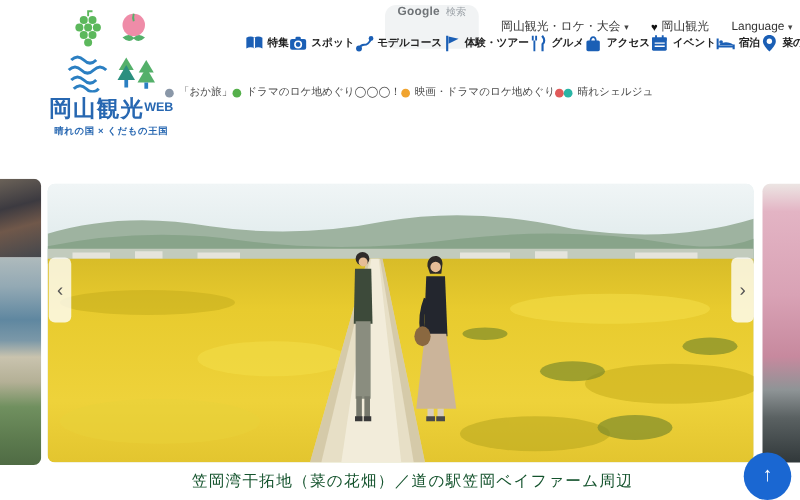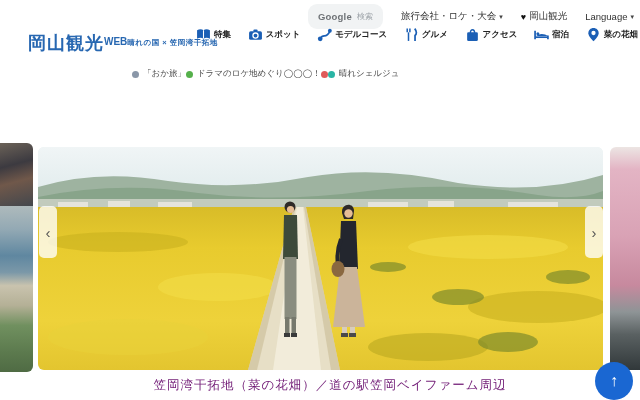--- a/index.html
+++ b/index.html
@@ -2,22 +2,22 @@
 <html><head>
 <meta charset="utf-8">
 <style>
   * { margin:0; padding:0; box-sizing:border-box; }
   html,body { width:640px; height:400px; overflow:hidden; background:#fff;
     font-family:"Liberation Sans","DejaVu Sans",sans-serif; }
   .stage { position:relative; width:640px; height:400px; background:#fff; }
 
   
   .topbar { position:absolute; top:4px; right:6px; display:flex; align-items:center; gap:18px; }
-  .search-pill { display:flex; align-items:center; gap:5px; background:#f1f3f4; border-radius:9px;
-    height:25px; padding:0 10px; cursor:pointer; }
+  .search-pill { display:flex; align-items:flex-start; gap:5px; background:#f1f3f4; border-radius:9px;
+    height:35px; padding:0 10px; cursor:pointer; }
   .search-pill .glogo { font-size:9.5px; color:#6f7377; font-weight:bold; letter-spacing:.2px; }
   .search-pill .gword { font-size:8px; color:#9aa0a6; }
   .toplink { font-size:9.5px; color:#333; cursor:pointer; display:flex; align-items:center; gap:3px; }
   .chev { font-size:7px; color:#444; }
   .heart { font-size:9px; color:#111; }
 
   
   .mainnav { position:absolute; left:196px; top:27px; width:442px; display:flex;
     justify-content:space-between; }
   .nav-item { display:flex; flex-direction:row; align-items:center; gap:3px; cursor:pointer; }
@@ -25,21 +25,21 @@
   .nav-label { font-size:8.5px; font-weight:bold; color:#222; white-space:nowrap; }
 
   
   .chips { position:absolute; left:132px; top:68px; width:506px; display:flex; 
     align-items:center; }
   .chip { display:flex; align-items:center; gap:4px; font-size:8.5px; color:#4a4a4a;
     white-space:nowrap; cursor:pointer; }
   .dot { width:7px; height:7px; border-radius:50%; flex:0 0 auto; }
 
   
-  .logo { position:absolute; left:28px; top:8px; width:122px; display:flex; flex-direction:row;
+  .logo { position:absolute; left:28px; top:8px; width:122px; display:flex; flex-direction:column;
     align-items:center; }
   .logo-title { font-size:18px; font-weight:bold; color:#2767b1; letter-spacing:1px; line-height:1;
     margin-top:4px; white-space:nowrap; }
   .logo-web { font-size:10px; vertical-align:4px; letter-spacing:0; }
   .logo-tag { font-size:7.5px; font-weight:bold; color:#2767b1; letter-spacing:.5px; margin-top:4px;
     white-space:nowrap; }
 
   
   .slide-prev { position:absolute; left:0; top:143px; width:33px; height:229px;
     border-radius:0 6px 6px 0; overflow:hidden; cursor:pointer; }
@@ -54,38 +54,38 @@
     overflow:hidden; background:#e9f1f2; }
   .hero svg { display:block; width:565px; height:223px; }
 
   .car-arrow { position:absolute; top:206px; width:18px; height:52px;
     background:rgba(255,255,255,.78); border-radius:5px; display:flex; align-items:center;
     justify-content:center; font-size:15px; color:#555; cursor:pointer; user-select:none; }
   .car-prev { left:39px; }
   .car-next { left:585px; }
 
   .caption { position:absolute; left:0; top:377px; width:640px; text-align:center;
-    font-size:12.5px; color:#701a75; letter-spacing:1px;padding-left:20px; }
+    font-size:12.5px; color:#14532d; letter-spacing:1px;padding-left:20px; }
 
   .totop { position:absolute; left:595px; top:362px; width:38px; height:38px; border-radius:50%;
     background:#1a67d2; display:flex; align-items:center; justify-content:center; cursor:pointer; }
   .totop .up { color:#fff; font-size:16px; font-weight:bold; line-height:1; }
 </style>
 </head>
 <body>
 
 <div class="stage">
 
   <div class="topbar">
     <div class="search-pill">
       <span class="glogo">Google</span>
       <span class="gword">検索</span>
     </div>
     <div class="toplink">
-      <span>旅行会社・ロケ・大会</span>
+      <span>岡山観光・ロケ・大会</span>
       <span class="chev">▾</span>
     </div>
     <div class="toplink">
       <span class="heart">♥</span>
       <span>岡山観光</span>
     </div>
     <div class="toplink">
       <span>Language</span>
       <span class="chev">▾</span>
     </div>
@@ -113,20 +113,29 @@
       </div>
       <div class="nav-item">
         <span>
           <svg width="15" height="15" viewBox="0 0 14 14">
             <circle cx="3" cy="11" r="2.2" fill="#1b5fb5"></circle>
             <path d="M3,11 C6,5 8,12 12,4" stroke="#1b5fb5" stroke-width="1.6" fill="none"></path>
             <circle cx="12" cy="3.5" r="1.8" fill="#1b5fb5"></circle>
           </svg>
         </span>
         <span class="nav-label">モデルコース</span>
+      </div>
+      <div class="nav-item">
+        <span>
+          <svg width="15" height="15" viewBox="0 0 14 14">
+            <path d="M3.5,1.5 L3.5,13" stroke="#1b5fb5" stroke-width="1.6"></path>
+            <path d="M4.5,2 L12,3.8 L4.5,7.5 Z" fill="#1b5fb5"></path>
+          </svg>
+        </span>
+        <span class="nav-label">体験・ツアー</span>
       </div>
       <div class="nav-item">
         <span>
           <svg width="15" height="15" viewBox="0 0 14 14">
             <g stroke="#1b5fb5" stroke-width="1.4" fill="none">
               <path d="M3,1.5 L3,5"></path>
               <path d="M5.5,1.5 L5.5,5"></path>
               <path d="M4.2,5 L4.2,13"></path>
             </g>
             <path d="M10,1.5 C12,4 12,6.5 10.3,7.8 L10.3,13" stroke="#1b5fb5" stroke-width="1.6" fill="none"></path>
@@ -139,20 +148,37 @@
           <svg width="15" height="15" viewBox="0 0 14 14">
             <path d="M5,5.5 C5,1.5 9,1.5 9,5.5" stroke="#1b5fb5" stroke-width="1.3" fill="none"></path>
             <rect x="2" y="5" width="10" height="8" rx="1.2" fill="#1b5fb5"></rect>
           </svg>
         </span>
         <span class="nav-label">アクセス</span>
       </div>
       <div class="nav-item">
         <span>
           <svg width="15" height="15" viewBox="0 0 14 14">
+            <rect x="1.5" y="2.8" width="11" height="9.8" rx="1" fill="#1b5fb5"></rect>
+            <rect x="1.5" y="2.8" width="11" height="2.4" fill="#1b5fb5"></rect>
+            <g stroke="#fff" stroke-width="1">
+              <path d="M3.5,7 L11,7"></path>
+              <path d="M3.5,9.3 L11,9.3"></path>
+            </g>
+            <g stroke="#1b5fb5" stroke-width="1.4">
+              <path d="M4.5,1.2 L4.5,3.5"></path>
+              <path d="M9.5,1.2 L9.5,3.5"></path>
+            </g>
+          </svg>
+        </span>
+        <span class="nav-label">イベント</span>
+      </div>
+      <div class="nav-item">
+        <span>
+          <svg width="15" height="15" viewBox="0 0 14 14">
             <path d="M1,3.5 L1,11.5" stroke="#1b5fb5" stroke-width="1.6"></path>
             <path d="M13,8 L13,11.5" stroke="#1b5fb5" stroke-width="1.6"></path>
             <path d="M1,9.5 L13,9.5" stroke="#1b5fb5" stroke-width="1.6"></path>
             <path d="M2,8.5 C5,5.5 10,6 13,8.5 Z" fill="#1b5fb5"></path>
             <circle cx="3.6" cy="6.2" r="1.4" fill="#1b5fb5"></circle>
           </svg>
         </span>
         <span class="nav-label">宿泊</span>
       </div>
       <div class="nav-item">
@@ -167,20 +193,24 @@
     </nav>
 
   <div class="chips">
       <div class="chip">
         <span class="dot" style="background: rgb(138, 151, 168);"></span>
         <span>「おか旅」</span>
       </div>
       <div class="chip">
         <span class="dot" style="background: rgb(85, 176, 75);"></span>
         <span>ドラマのロケ地めぐり◯◯◯！</span>
+      </div>
+      <div class="chip">
+        <span class="dot" style="background: rgb(240, 163, 46);"></span>
+        <span>映画・ドラマのロケ地めぐり</span>
       </div>
       <div class="chip">
         <span class="dot" style="background: rgb(224, 90, 90);"></span>
       </div>
       <div class="chip">
         <span class="dot" style="background: rgb(42, 181, 165);"></span>
         <span>晴れシェルジュ</span>
       </div>
     </div>
 
@@ -213,21 +243,21 @@
       <g>
         <path d="M52,38 L58,48 L46,48 Z" fill="#54b06a"></path>
         <path d="M52,44 L59,56 L45,56 Z" fill="#2b8f7f"></path>
         <rect x="50.5" y="56" width="3" height="6" fill="#2b7fc2"></rect>
         <path d="M68,40 L74,50 L62,50 Z" fill="#54b06a"></path>
         <path d="M68,46 L75,58 L61,58 Z" fill="#54b06a"></path>
         <rect x="66.5" y="58" width="3" height="5" fill="#2b7fc2"></rect>
       </g>
     </svg>
     <div class="logo-title"><span>岡山観光</span><span class="logo-web">WEB</span></div>
-    <div class="logo-tag">晴れの国 × 笠岡湾干拓地</div>
+    <div class="logo-tag">晴れの国 × くだもの王国</div>
   </div>
 
   <div class="slide-prev">
     <div class="seg-person"></div>
     <div class="seg-coast"></div>
   </div>
 
   <div class="hero">
     <svg viewBox="0 0 565 223" preserveAspectRatio="none">
       <defs>

